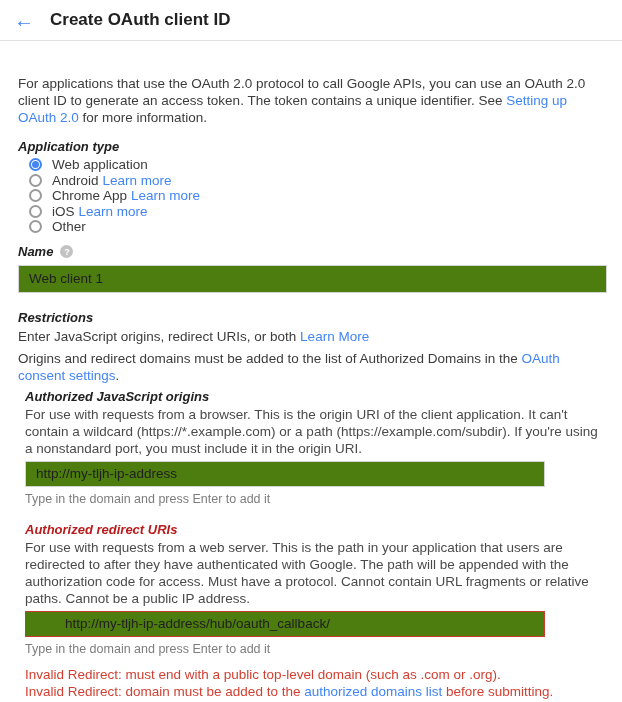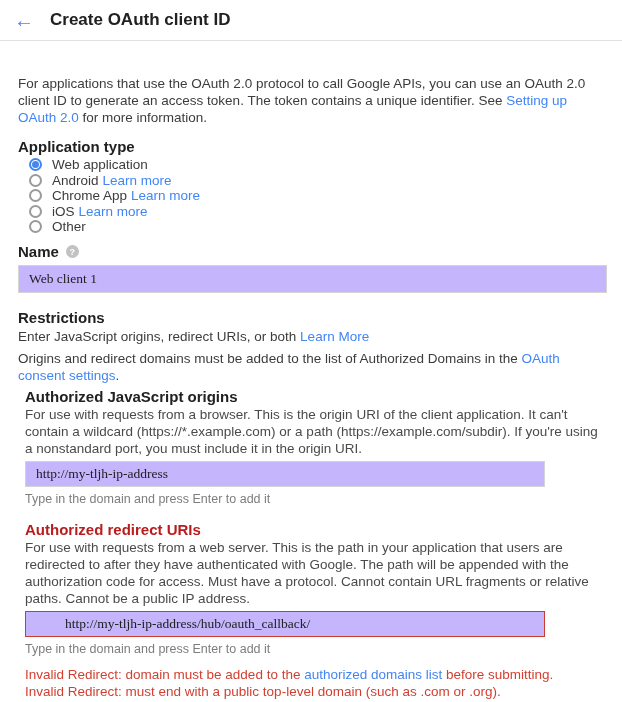--- a/index.html
+++ b/index.html
@@ -31,21 +31,21 @@
   }
   .main { padding: 0 18px; }
   .intro {
     margin-top: 34px;
     font-size: 13.5px;
     line-height: 17px;
     color: #3c3c3c;
     max-width: 578px;
   }
   .link { color: #4285f4; text-decoration: none; cursor: pointer; }
-  .bold-label { font-size: 15px; font-weight: bold; color: #212121; }
+  .bold-label { font-size: 13px; font-weight: bold; color: #212121; font-style: italic; }
   .section-label { margin-top: 13px; line-height: 16px; }
   .radio-group { margin-top: 2px; }
   .radio-row {
     display: flex; align-items: center;
     height: 15.5px; padding-left: 11px;
     font-size: 13.5px; color: #3c3c3c;
     cursor: pointer;
   }
   .radio-outer {
     width: 13px; height: 13px; flex: 0 0 13px;
@@ -66,23 +66,23 @@
   .help-icon {
     width: 13px; height: 13px; margin-left: 7px;
     border-radius: 50%; background: #c2c2c2;
     color: #ffffff; font-size: 9px; font-weight: bold;
     display: inline-flex; align-items: center; justify-content: center;
     cursor: pointer;
   }
   .text-input {
     display: block; width: 589px; height: 28px;
     margin-top: 5px;
-    border: 1px solid #d4d4d4; background: #c4b5fd;
+    border: 1px solid #d4d4d4; background: #4d7c0f;
     padding: 0 10px;
-    font-family: Liberation Serif, serif;
+    font-family: Liberation Sans, sans-serif;
     font-size: 13.5px; color: #212121;
   }
   .restrictions-title { margin-top: 17px; line-height: 16px; }
   .flow-line { font-size: 13.5px; color: #3c3c3c; line-height: 17px; margin-top: 2px; }
   .flow-line + .flow-line { margin-top: 5px; }
   .subsection { margin-left: 7px; margin-top: 5px; }
   .subsection-title { line-height: 16px; }
   .subsection-title.error-color { color: #b91c1c; }
   .desc {
     font-size: 13.5px; color: #4a4a4a; line-height: 17px;
@@ -156,17 +156,17 @@
   </div>
 
   <div class="subsection" style="margin-top:16px;">
     <div class="bold-label subsection-title error-color">Authorized redirect URIs</div>
     <p class="desc">For use with requests from a web server. This is the path in your application that users are redirected to after they have authenticated with Google. The path will be appended with the authorization code for access. Must have a protocol. Cannot contain URL fragments or relative paths. Cannot be a public IP address.</p>
     <input class="text-input input-error" type="text" value="http://my-tljh-ip-address/hub/oauth_callback/" style="">
     <div class="helper">Type in the domain and press Enter to add it</div>
   </div>
 
   <div class="errors">
+    <div class="error-line">Invalid Redirect: must end with a public top-level domain (such as .com or .org).</div>
     <div class="error-line"><span>Invalid Redirect: domain must be added to the </span><a class="link">authorized domains list</a><span> before submitting.</span></div>
-    <div class="error-line">Invalid Redirect: must end with a public top-level domain (such as .com or .org).</div>
   </div>
 
 </div>
 
 </body></html>

